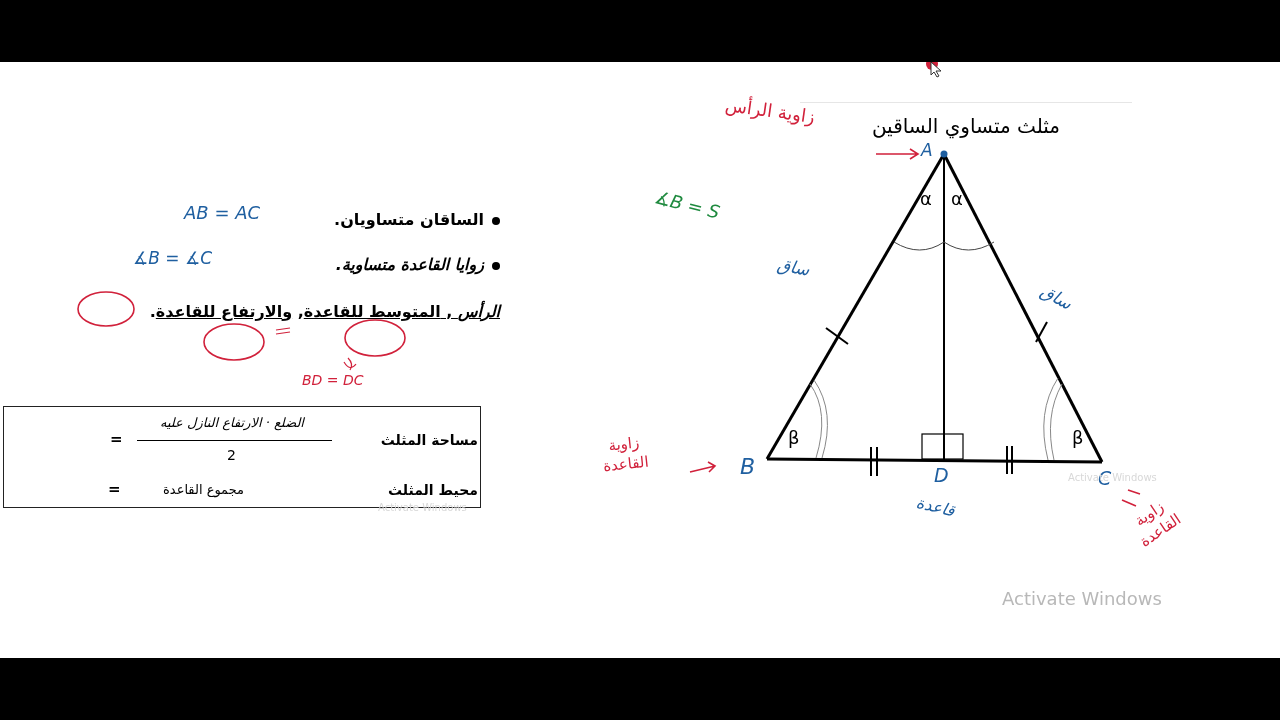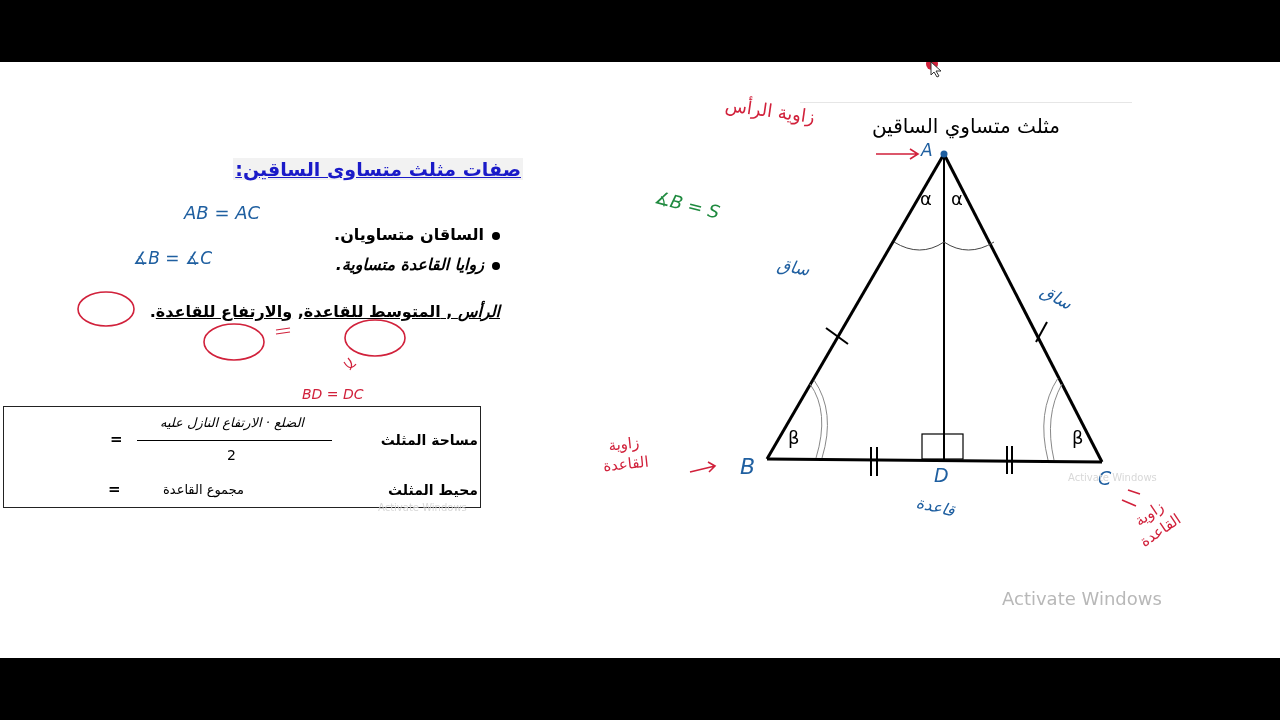--- a/index.html
+++ b/index.html
@@ -4,21 +4,21 @@
 <style>
   html, body { margin:0; padding:0; }
   body { width:1280px; height:720px; background:#000; position:relative; overflow:hidden; font-family:"DejaVu Sans", sans-serif; }
   .slide { position:absolute; left:0; top:62px; width:1280px; height:596px; background:#fff; overflow:hidden; }
   .bar-top { position:absolute; left:0; top:0; width:1280px; height:62px; background:#000; }
   .bar-bottom { position:absolute; left:0; top:658px; width:1280px; height:62px; background:#000; }
   .abs { position:absolute; }
   .ar { direction:rtl; font-family:"DejaVu Sans", sans-serif; color:#000; white-space:nowrap; }
   .heading { left:233px; top:96px; width:286px; text-align:right; font-size:19px; font-weight:bold; color:#1a1ac8; text-decoration:underline; text-decoration-color:#1a1ac8; background:#f2f2f2; padding:0 2px; }
   .bullet { font-size:16px; font-weight:bold; }
-  .b1 { right:780px; top:148px;margin-top:15px; }
+  .b1 { right:780px; top:148px; }
   .b2 { right:780px; top:193px;font-style:italic; }
   .b3 { right:780px; top:236px; line-height:28px; text-align:right; }
   .u { text-decoration:underline; }
   .it { font-style:italic; }
   .dot { display:inline-block; width:8px; height:8px; border-radius:50%; background:#000; margin-left:8px; vertical-align:middle; }
   .box { left:3px; top:344px; width:476px; height:100px; border:1px solid #222; background:#fff; }
   .formula-label { font-size:14px; font-weight:bold; }
   .formula-eq { font-size:15px; font-weight:bold; }
   .formula-num { font-size:13px; }
   .frac-line { position:absolute; left:133px; top:33px; width:195px; height:1px; background:#000; }
@@ -32,21 +32,20 @@
   .ghost { font-size:10px; color:#d8d8d8; }
   svg { position:absolute; left:0; top:0; }
 </style>
 </head>
 <body>
 
 <div class="bar-top"></div>
 
 <div class="slide">
 
-  <div class="abs ar heading">صفات مثلث متساوى الساقين:</div>
 
   <div class="abs ar bullet b1">
     <span class="dot"></span><span>الساقان متساويان.</span>
   </div>
   <div class="abs ar bullet b2">
     <span class="dot"></span><span>زوايا القاعدة متساوية.</span>
   </div>
   <div class="abs ar bullet b3">
     <div>
       <span class="u it">الرأس</span><span class="u"> , </span><span class="u">المتوسط للقاعدة</span><span>, </span><span class="u">و</span><span class="u">الارتفاع للقاعدة</span><span>.</span>
@@ -60,21 +59,21 @@
     <div class="frac-line"></div>
     <div class="abs formula-num" style="left:223px; top:40px; font-size:14px;">2</div>
     <div class="abs ar formula-label" style="right:2px; top:75px;">محيط المثلث</div>
     <div class="abs formula-eq" style="left:104px; top:73px;">=</div>
     <div class="abs ar formula-num" style="left:130px; top:75px; width:110px; text-align:right;">مجموع القاعدة</div>
   </div>
   <div class="abs ghost" style="left:378px; top:440px;">Activate Windows</div>
 
   <div class="abs hand-blue" style="left:184px; top:140px; font-size:18px;">AB = AC</div>
   <div class="abs hand-blue" style="left:133px; top:186px; font-size:17px;">∡B = ∡C</div>
-  <div class="abs hand-red" style="left:302px; top:324px; font-size:14px; font-style:italic;">BD = DC</div>
+  <div class="abs hand-red" style="left:302px; top:310px; font-size:14px; font-style:italic;">BD = DC</div>
 
   <div class="abs title-right"></div>
   <div class="abs ar title-text">مثلث متساوي الساقين</div>
 
   <svg width="1280" height="596" viewBox="0 0 1280 596">
 
     <line x1="944" y1="92" x2="767" y2="397" stroke="#000" stroke-width="3"></line>
     <line x1="944" y1="92" x2="1102" y2="400" stroke="#000" stroke-width="3"></line>
     <line x1="767" y1="397" x2="1102" y2="400" stroke="#000" stroke-width="3"></line>
 

